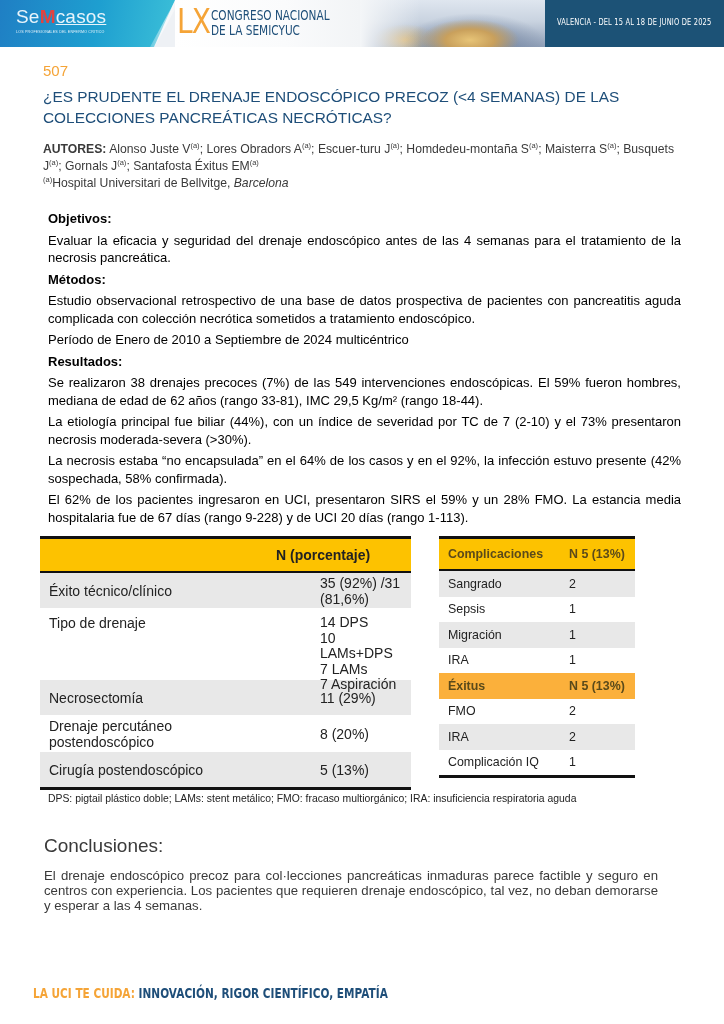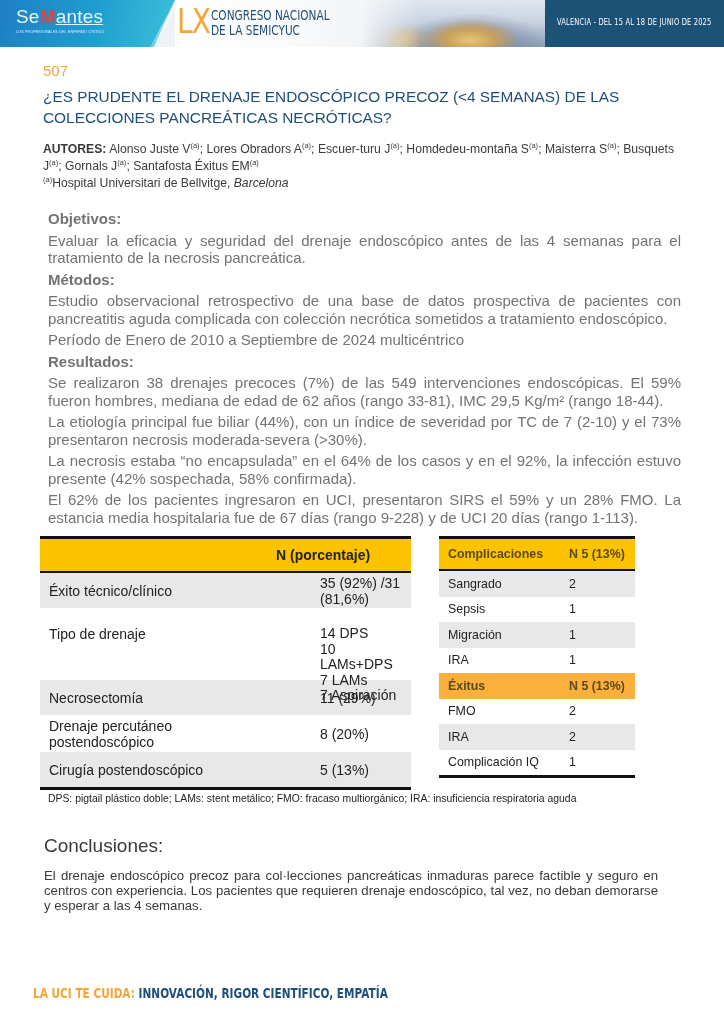--- a/index.html
+++ b/index.html
@@ -43,34 +43,34 @@
   
   .abstract-num { position: absolute; left: 43px; top: 62px; font-size: 15px; color: #f5a437; }
   .title { position: absolute; left: 43px; top: 86px; width: 640px; font-size: 15.4px; line-height: 21px; color: #1e4e79; }
   .authors { position: absolute; left: 43px; top: 141px; width: 640px; font-size: 12.2px; line-height: 17px; color: #3a3a3a; }
   .authors b { font-weight: 700; }
   .authors sup, .affil sup { font-size: 7.5px; vertical-align: 5px; line-height: 0; }
   .affil { position: absolute; left: 43px; top: 176px; font-size: 12.2px; color: #3a3a3a; }
   .affil i { font-style: italic; }
 
   
-  .body { position: absolute; left: 48px; top: 210px; width: 633px; font-size: 15px; line-height: 17.5px; color: #737373; }
+  .body { position: absolute; left: 48px; top: 210px; width: 633px; font-size: 13px; line-height: 17.5px; color: #000000; }
   .body .h { font-weight: 700; margin-bottom: 4px; }
   .body p { text-align: justify; margin-bottom: 4px; }
 
   
   .t1 { position: absolute; left: 40px; top: 536px; width: 371px; border-collapse: collapse; font-size: 14px; color: #222; }
   .t1-head { height: 37px; background: #fdc200; border-top: 3px solid #111; border-bottom: 2px solid #111; }
   .row { display: flex; align-items: center; padding-left: 9px; }
   .row .c1 { width: 227px; }
   .row .c2 { flex: 1; }
   .t1 .hd-c2 { font-weight: 700; color: #222; }
   .t1-r { height: 35px; gap: 44px; }
   .t1-r.shade { background: #e8e8e8; }
-  .t1-r.tall { height: 72px; align-items: flex-start; padding-top: 18px; }
+  .t1-r.tall { height: 72px; align-items: flex-start; padding-top: 7px; }
   .t1-r.tall .c2 div { line-height: 15.6px; }
   .t1-bottom { border-bottom: 3px solid #111; }
 
   
   .t2 { position: absolute; left: 439px; top: 536px; width: 196px; font-size: 12.4px; color: #222; }
   .t2 .row { padding-left: 9px; }
   .t2 .row .c1 { width: 121px; }
   .t2-head { height: 35px; background: #fdc200; border-top: 3px solid #111; border-bottom: 2px solid #111; font-weight: 700; color: #6b4a00; }
   .t2-head .c1, .t2-head .c2 { color: #5b4a1a; }
   .t2-r { height: 25.5px; }
@@ -88,21 +88,21 @@
   .slogan .a { color: #f5a437; }
   .slogan .b { color: #1e4e79; }
 </style>
 </head>
 <body>
 
 <div class="banner">
   <div class="banner-left"></div>
   <div class="banner-left-stripe"></div>
   <div class="logo">
-    <div class="logo-word"><span>Se</span><span class="red">M</span><span class="uline">antes</span></div>
+    <div class="logo-word"><span>Se</span><span class="red">M</span><span class="uline">casos</span></div>
     <div class="logo-sub">Los profesionales del enfermo crítico</div>
   </div>
   <div class="banner-mid"></div>
   <div class="lx">LX</div>
   <div class="congreso">
     <div>CONGRESO NACIONAL</div>
     <div>DE LA SEMICYUC</div>
   </div>
   <div class="banner-photo"></div>
   <div class="banner-photo-fade"></div>

